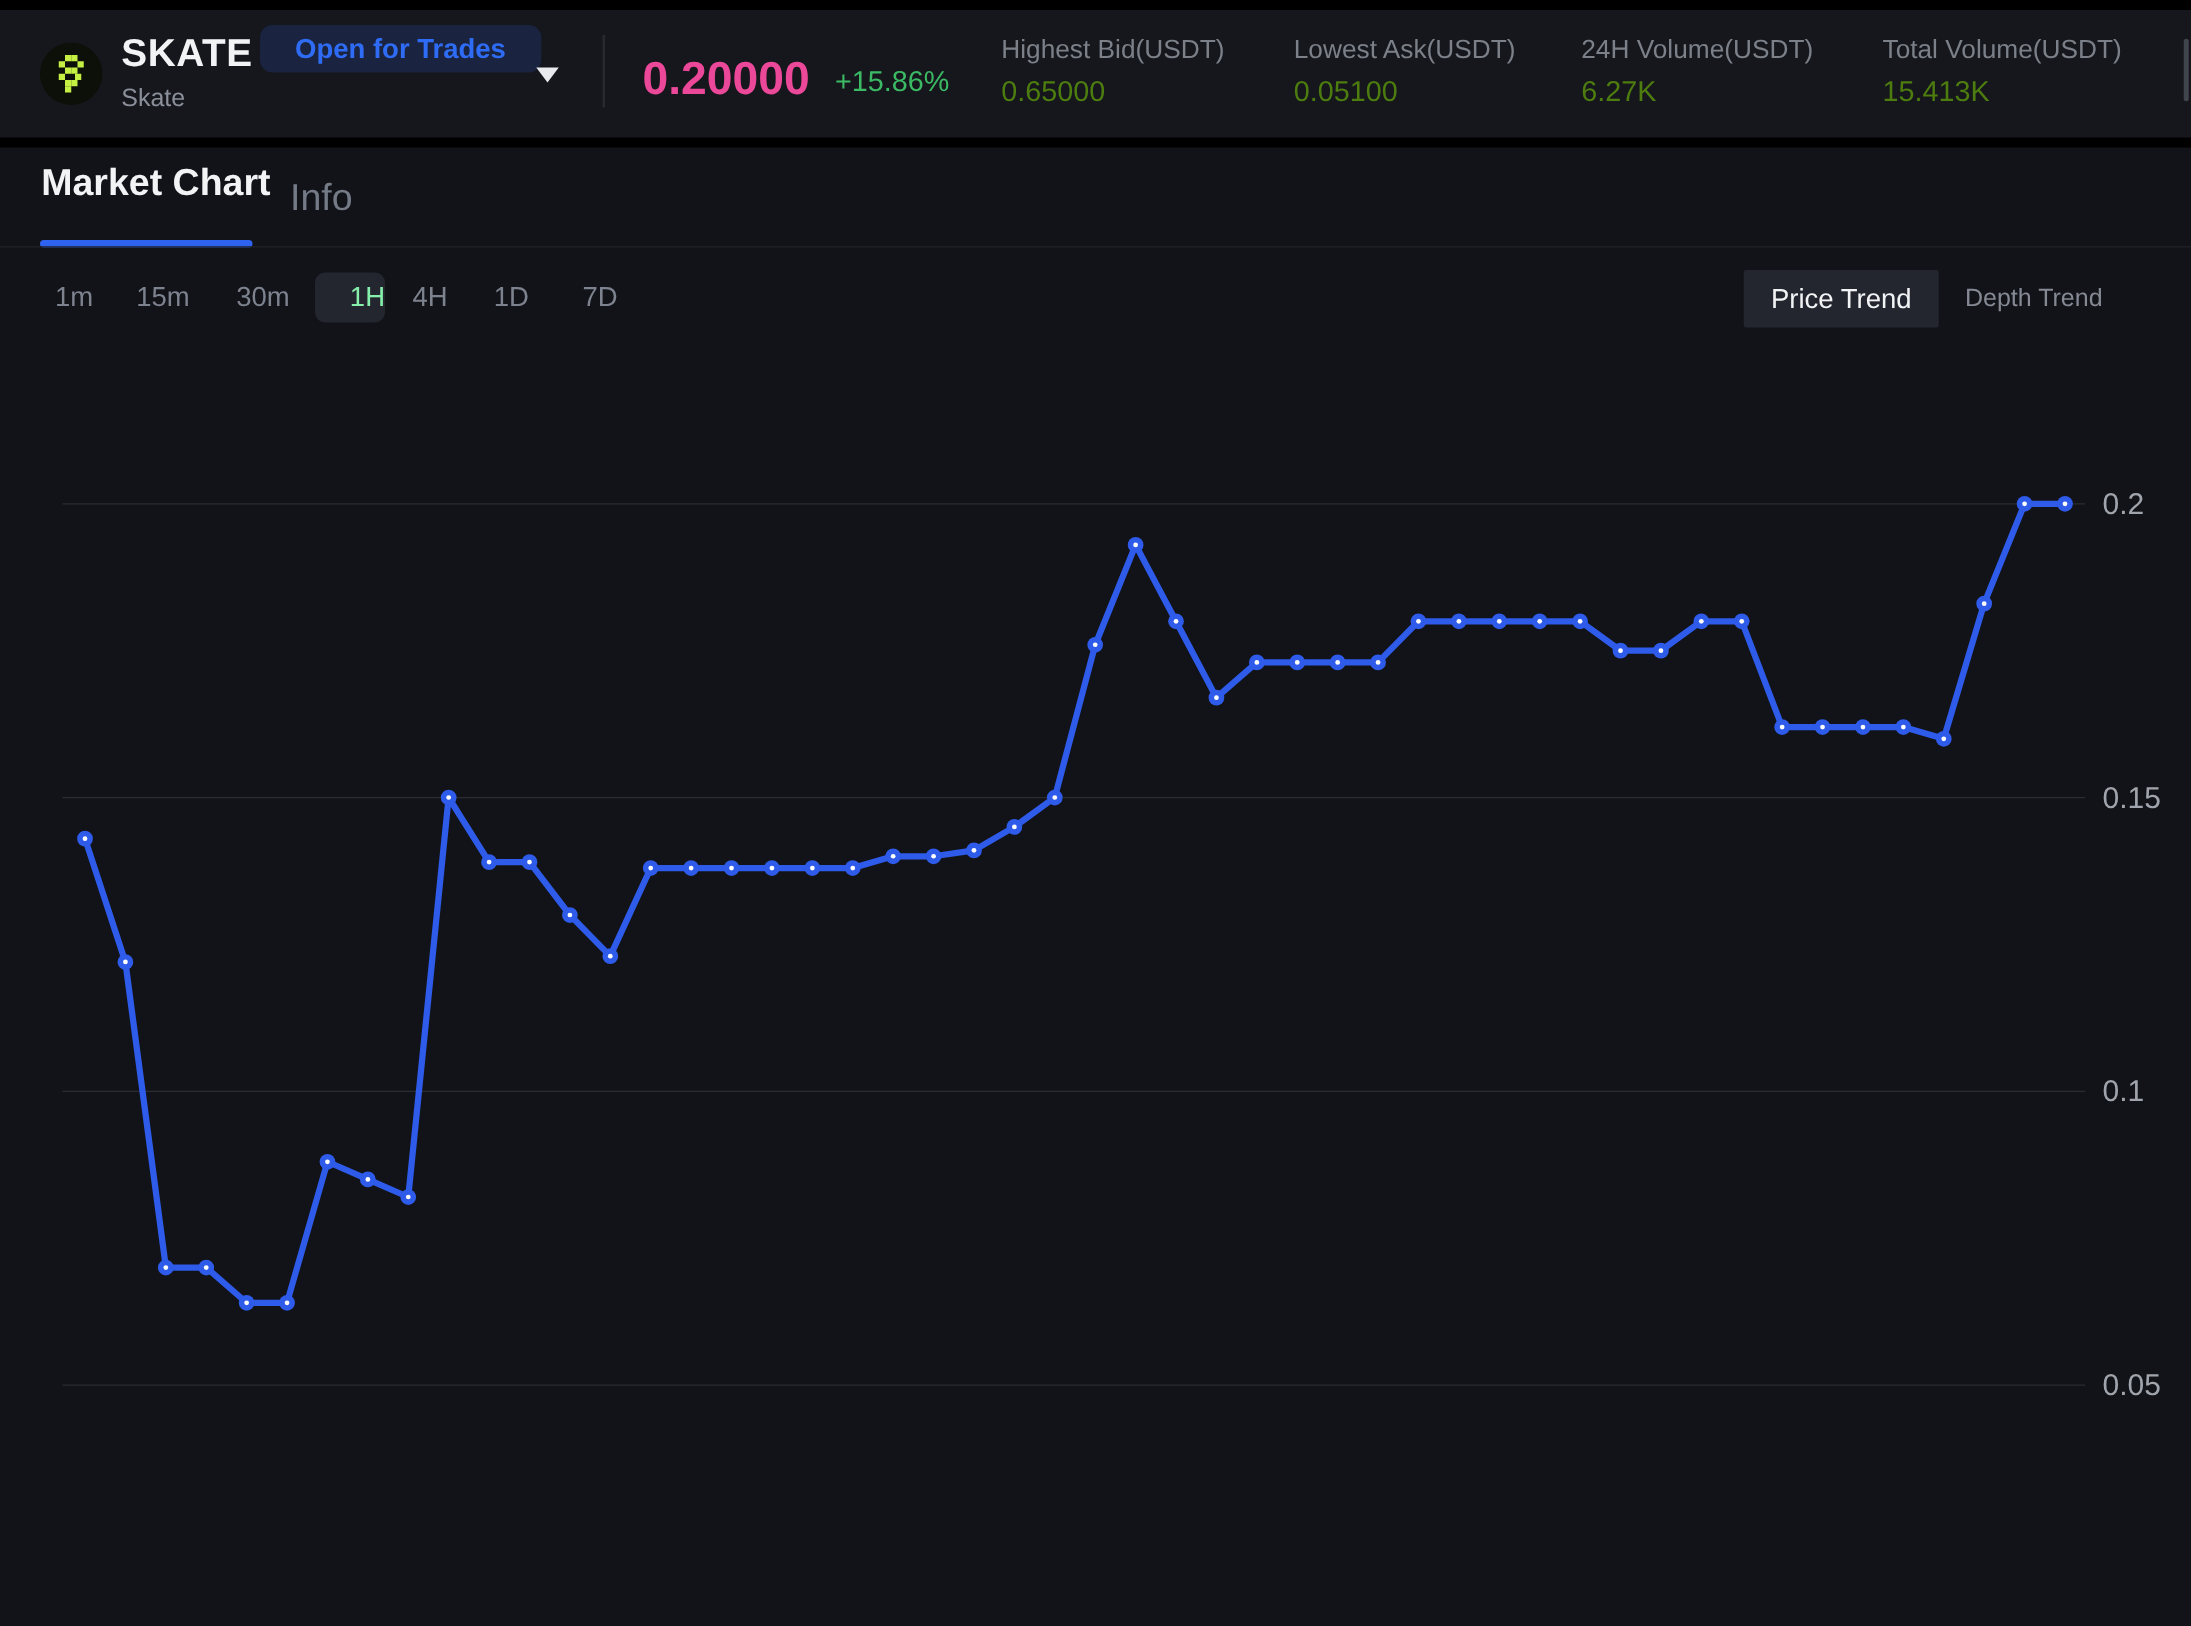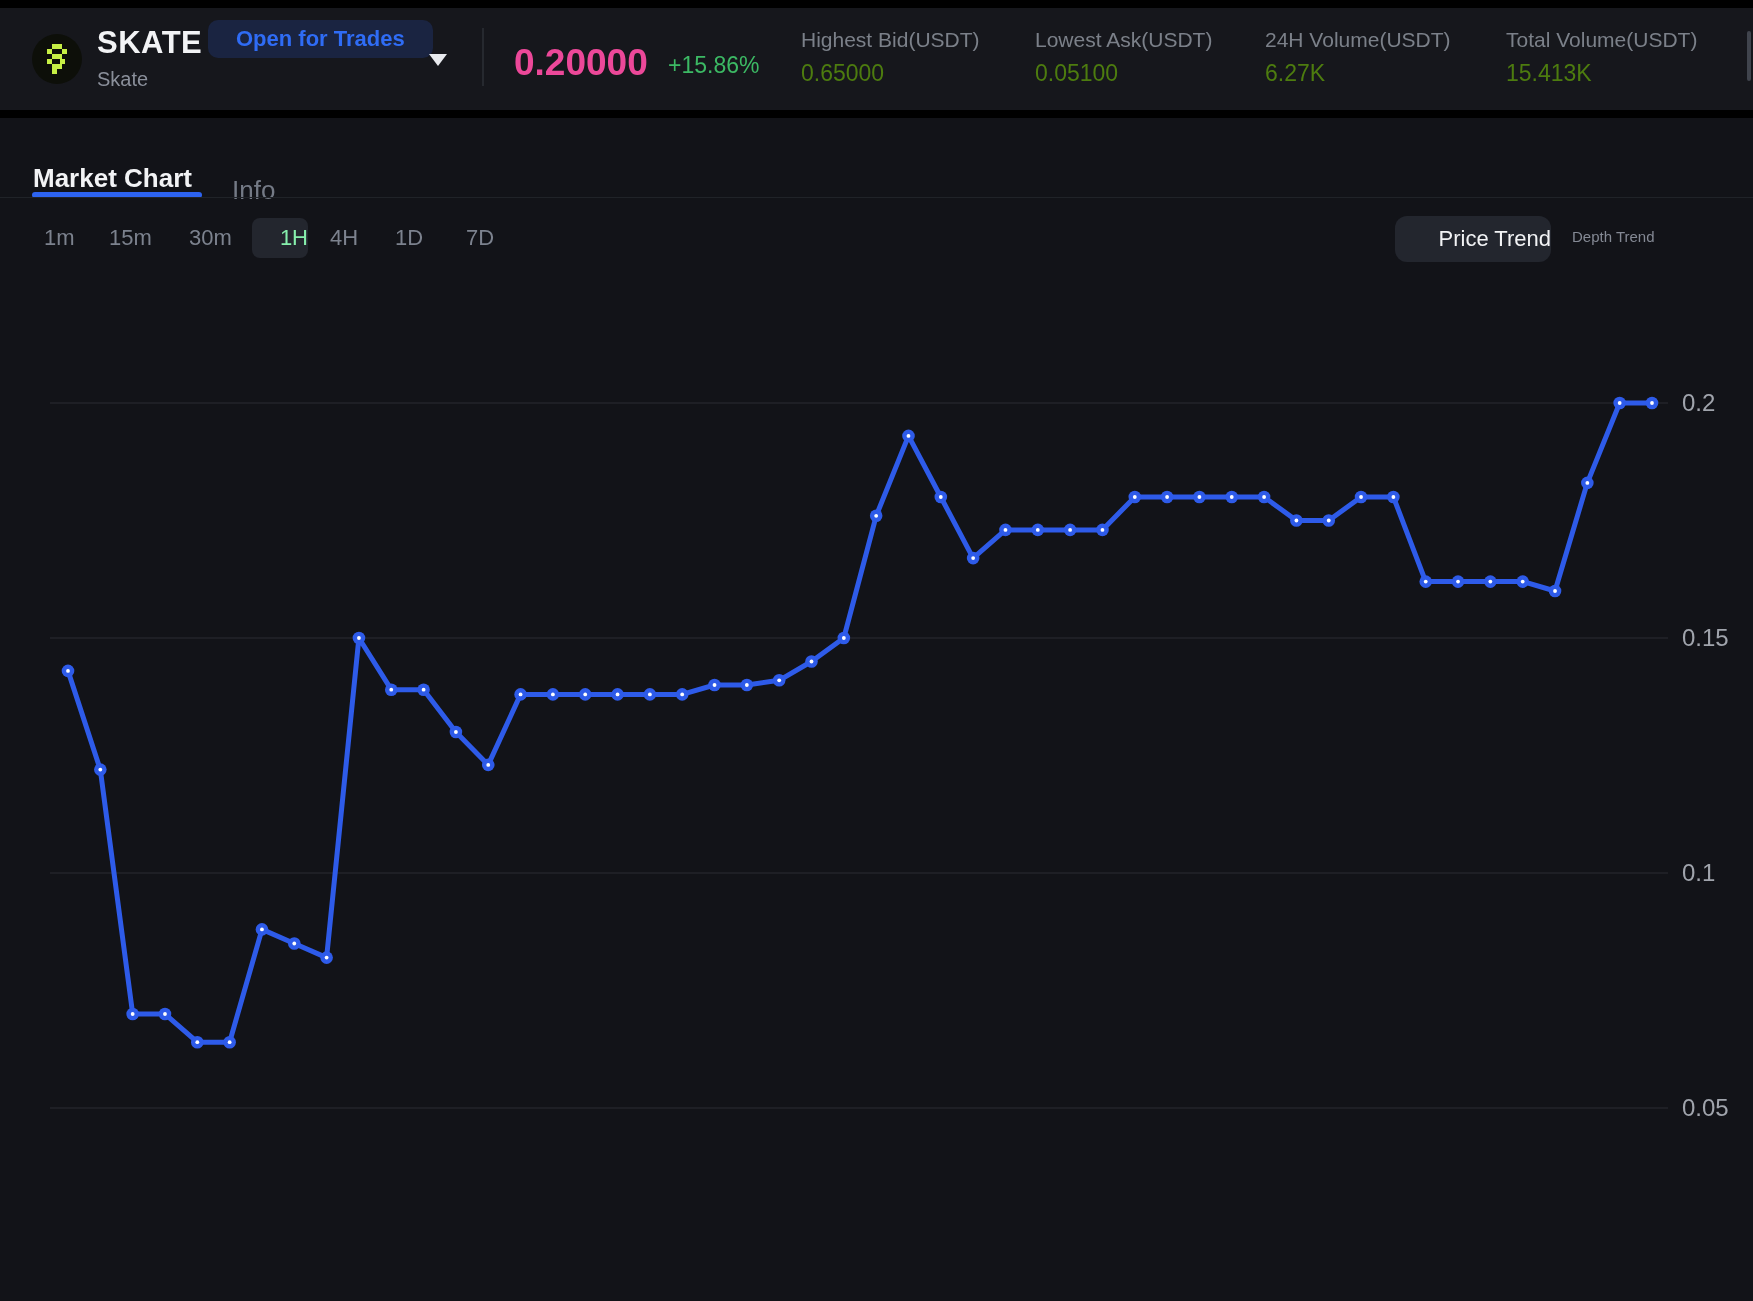--- a/index.html
+++ b/index.html
@@ -39,43 +39,43 @@
   .stat0 { left:801px; } .stat1 { left:1035px; } .stat2 { left:1265px; } .stat3 { left:1506px; }
   .scroll-thumb {
     position:absolute; left:1747px; top:23px; width:4px; height:50px;
     background:#40444d; border-radius:2px; cursor:pointer;
   }
   
   .content {
     position:absolute; left:0; top:118px; width:1753px; height:1183px;
     background:#121318;
   }
-  .tab { position:absolute; top:45px; font-size:26px; cursor:pointer; white-space:nowrap; }
+  .tab { position:absolute; top:12px; font-size:30px; cursor:pointer; white-space:nowrap; }
   .tab-active { left:33px; color:#f2f3f5; font-weight:bold; }
   .tab-idle   { left:232px; color:#747a86;margin-top:12px; }
   .tab-underline {
     position:absolute; left:32px; top:74px; width:170px; height:6px;
     border-radius:3px; background:#2d63f0;
   }
   .tabs-divider { position:absolute; left:0; top:79px; width:1753px; height:1px; background:#202328; }
   .tf { position:absolute; top:107px; font-size:22px; color:#7c828e; cursor:pointer; white-space:nowrap; }
   .tf0 { left:44px; } .tf1 { left:109px; } .tf2 { left:189px; }
   .tf4 { left:330px; } .tf5 { left:395px; } .tf6 { left:466px; }
   .tf-pill {
     position:absolute; left:252px; top:100px; width:56px; height:40px;
     background:#23262e; border-radius:8px; color:#86efac; font-size:22px;
     font-weight:500; text-align:right; line-height:40px; cursor:pointer;
   }
   .trend-pill {
     position:absolute; left:1395px; top:98px; width:156px; height:46px;
-    background:#23262e; border-radius:12px; color:#f2f3f5; font-size:22px;
-    font-weight:500; text-align:right; line-height:46px; cursor:pointer;
+    background:#23262e; border-radius:2px; color:#f2f3f5; font-size:22px;
+    font-weight:500; text-align:center; line-height:46px; cursor:pointer;
   }
   .trend-idle {
-    position:absolute; left:1572px; top:110px; font-size:15px; color:#848994;
+    position:absolute; left:1572px; top:110px; font-size:20px; color:#848994;
     cursor:pointer; white-space:nowrap;
   }
   .chart-svg { position:absolute; left:0; top:0; width:1753px; height:1183px; }
 </style>
 </head>
 <body>
 
 <div class="page">
 
   <div class="header">

